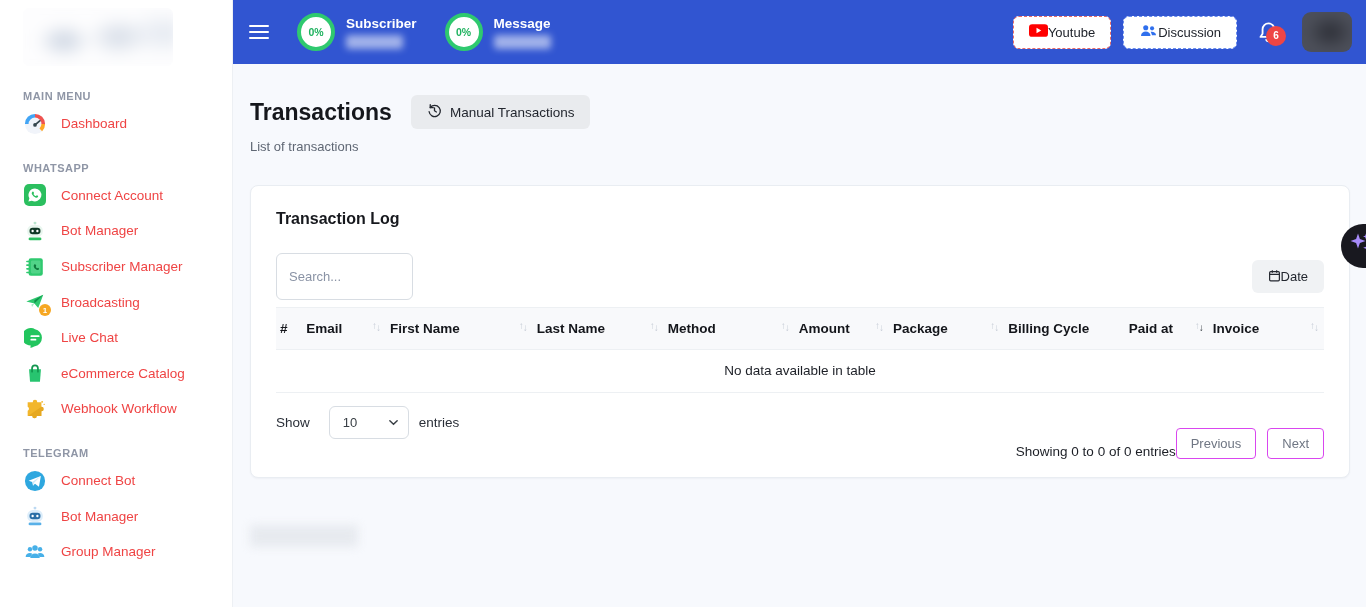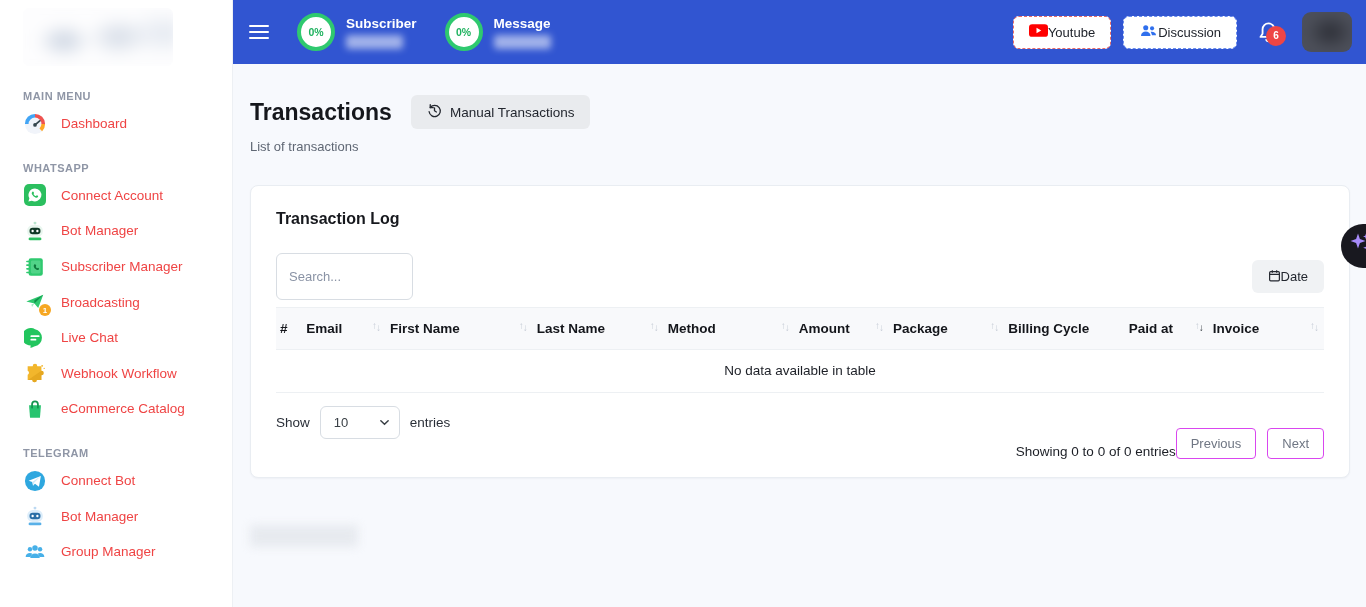--- a/index.html
+++ b/index.html
@@ -114,21 +114,21 @@
   .sort i { font-style:normal; }
   .sort i.up { position:relative; top:-2px; }
   .sort i.active { color:#343a40; }
   td.empty-cell {
     text-align:center; font-size:13.5px; color:#1c1f26; padding:13px 0 14px;
     border-bottom:1px solid #edf0f3;
   }
 
   .table-footer { display:flex; justify-content:space-between; align-items:flex-start; margin-top:13px; }
   .tf-left { display:flex; align-items:center; gap:10px; font-size:13.5px; color:#2a2f38; }
-  .select-wrap { position:relative; }
+  .select-wrap { position:relative;margin-left:9px; }
   .page-size {
     appearance:none; -webkit-appearance:none; width:80px; height:33px;
     border:1px solid #d8dde3; border-radius:6px; padding:0 26px 0 13px;
     font-family:inherit; font-size:13px; color:#3a4046; background:#fff; cursor:pointer;
   }
   .select-chevron { position:absolute; right:10px; top:10px; pointer-events:none; }
   .select-chevron svg { width:11px; height:11px; }
   .tf-right { display:flex; flex-direction:row; align-items:flex-end; }
   .summary { font-size:13.5px; color:#1c1f26; margin-top:3px; }
   .pager { display:flex; gap:11px; margin-top:22px; }
@@ -220,36 +220,36 @@
           <svg viewBox="0 0 24 24">
             <path d="M12 2.5a9.5 9.5 0 1 0-4.8 17.7c.5.1-.6 2.3-.1 2.4 1.8.3 3.6-1.5 4.9-1.5A9.5 9.5 0 0 0 12 2.5z" fill="#22c55e"></path>
             <path d="M8 10h8M8 13.8h4.5" stroke="#fff" stroke-width="2" stroke-linecap="round"></path>
           </svg>
         </span>
         <span class="nav-label">Live Chat</span>
       </div>
       <div class="nav-item">
         <span class="nav-icon">
           <svg viewBox="0 0 24 24">
+            <path d="M5.5 8h13l-1.1 13.5H6.6z" fill="#27c46f"></path>
+            <path d="M8.8 10.5V6.8a3.2 3.2 0 0 1 6.4 0v3.7" fill="none" stroke="#12954e" stroke-width="1.9" stroke-linecap="round"></path>
+          </svg>
+        </span>
+        <span class="nav-label">eCommerce Catalog</span>
+      </div>
+      <div class="nav-item">
+        <span class="nav-icon">
+          <svg viewBox="0 0 24 24">
             <path d="M9.5 4.5a2.5 2.5 0 0 1 5 0H19v5a2.5 2.5 0 0 1 0 5v5h-5a2.5 2.5 0 0 1-5 0H4v-5.5a2.5 2.5 0 0 0 0-4.5V4.5z" fill="#f2b62c"></path>
             <path d="M19 9.5a2.5 2.5 0 0 1 0 5v5h-5a2.5 2.5 0 0 1-5 0H4.5" fill="#d99a14" opacity=".5"></path>
             <circle cx="19.8" cy="4.2" r="1" fill="#f2b62c"></circle>
             <circle cx="22" cy="7" r=".7" fill="#f2b62c"></circle>
           </svg>
         </span>
         <span class="nav-label">Webhook Workflow</span>
-      </div>
-      <div class="nav-item">
-        <span class="nav-icon">
-          <svg viewBox="0 0 24 24">
-            <path d="M5.5 8h13l-1.1 13.5H6.6z" fill="#27c46f"></path>
-            <path d="M8.8 10.5V6.8a3.2 3.2 0 0 1 6.4 0v3.7" fill="none" stroke="#12954e" stroke-width="1.9" stroke-linecap="round"></path>
-          </svg>
-        </span>
-        <span class="nav-label">eCommerce Catalog</span>
       </div>
       <div class="nav-section-label">TELEGRAM</div>
       <div class="nav-item">
         <span class="nav-icon">
           <svg viewBox="0 0 24 24">
             <circle cx="12" cy="12" r="11" fill="#2ea7df"></circle>
             <path d="M5 11.8l13.4-5.2-2.1 11.6-4.3-3.2-2.2 2.1-.8-4.1z" fill="#fff"></path>
             <path d="M9 13l9.4-6.4-7.6 7.7-.2 3z" fill="#cfe9f7"></path>
           </svg>
         </span>

